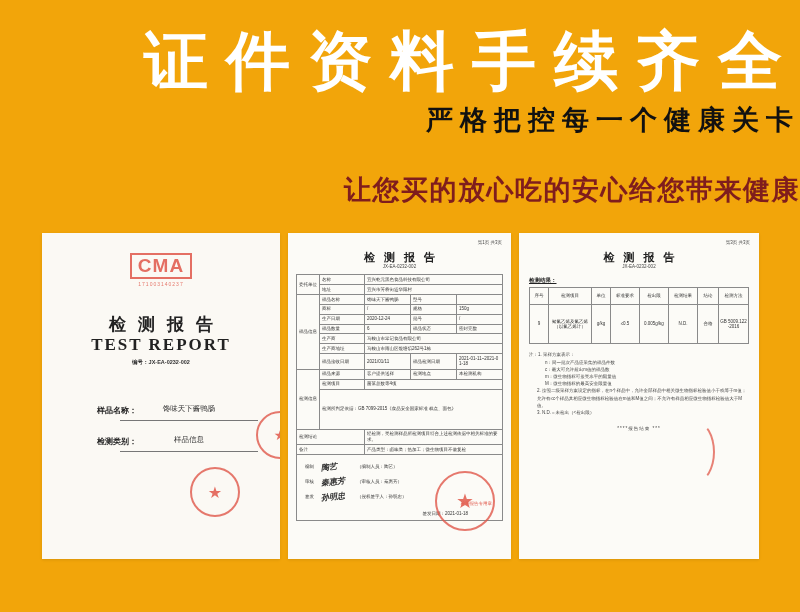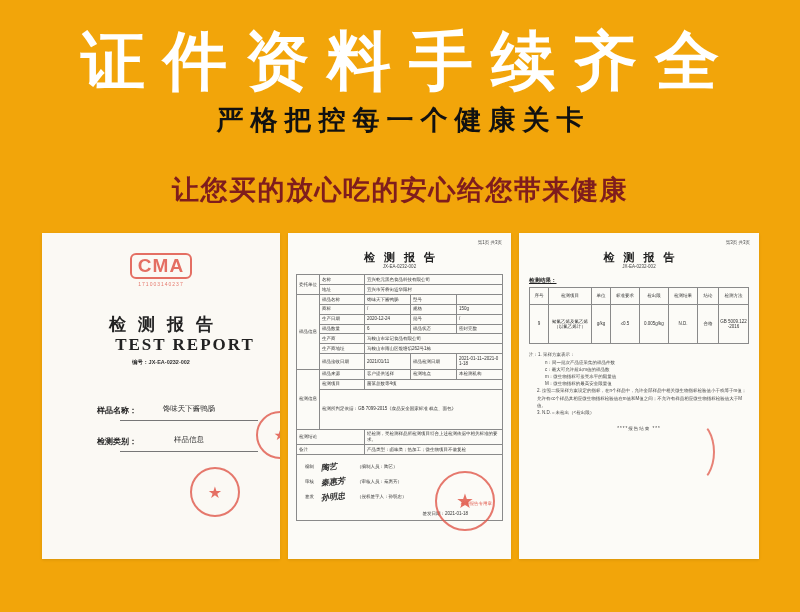--- a/index.html
+++ b/index.html
@@ -3,21 +3,21 @@
 <meta charset="utf-8">
 <style>
   html,body{margin:0;padding:0;}
   body{
     width:800px;height:612px;overflow:hidden;
     background:#F2A50A;
     font-family:"Liberation Sans","DejaVu Sans",sans-serif;
     -webkit-font-smoothing:antialiased;
   }
   
-  .hero{width:800px;text-align:center;}
+  .hero{width:800px;text-align:right;}
   .hero-title{
     margin-top:26px;font-size:64px;line-height:1.1;font-weight:900;
     color:#ffffff;letter-spacing:18px;text-indent:18px;white-space:nowrap;
   }
   .hero-sub1{
     margin-top:6px;font-size:27px;font-weight:700;color:#111;
     letter-spacing:7px;text-indent:7px;white-space:nowrap;
   }
   .hero-sub2{
     margin-top:34px;font-size:27px;font-weight:700;color:#7f1d1d;
@@ -29,32 +29,32 @@
     position:relative;height:326px;background:#FBF9F4;overflow:hidden;
     box-shadow:0 1px 3px rgba(0,0,0,0.10);color:#333;
   }
   .doc1{width:238px;}
   .doc2{width:223px;background:#FCFBF7;}
   .doc3{width:240px;background:#FCFBF7;}
   
   .cma{position:absolute;top:20px;left:0;width:100%;text-align:center;}
   .cma-mark{
     display:inline-block;font-weight:900;font-size:19px;color:#E0584A;
-    letter-spacing:1px;border:2px solid #E0584A;border-radius:6px;
+    letter-spacing:1px;border:2px solid #E0584A;border-radius:0;
     padding:0 6px;line-height:22px;opacity:.85;
   }
   .cma-num{font-size:5px;color:#E0584A;margin-top:2px;letter-spacing:1px;opacity:.8;}
   .d1-title{
     position:absolute;top:80px;width:100%;text-align:center;
     font-size:17px;font-weight:900;letter-spacing:12px;text-indent:12px;color:#222;
   }
   .d1-title-en{
     position:absolute;top:102px;width:100%;text-align:center;
     font-family:"Liberation Serif","DejaVu Serif",serif;
-    font-size:17px;font-weight:700;letter-spacing:2px;color:#222;margin-left:24px;
+    font-size:17px;font-weight:700;letter-spacing:2px;color:#222;
   }
   .d1-no{position:absolute;top:126px;width:100%;text-align:center;font-size:5.5px;font-weight:700;color:#333;}
   .d1-fields{position:absolute;top:166px;left:20px;right:22px;}
   .d1-row{position:relative;height:31px;}
   .d1-label{position:absolute;left:0;top:6px;font-size:8px;font-weight:700;color:#222;margin-left:35px;}
   .d1-val{
     position:absolute;left:58px;right:0;top:5px;text-align:center;
     font-size:7.5px;color:#333;border-bottom:1px solid #777;padding-bottom:6px;
   }
   .d1-company{

